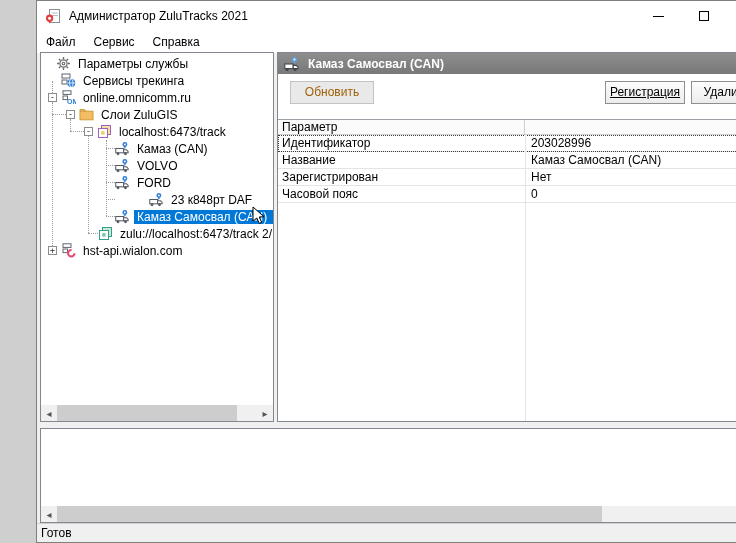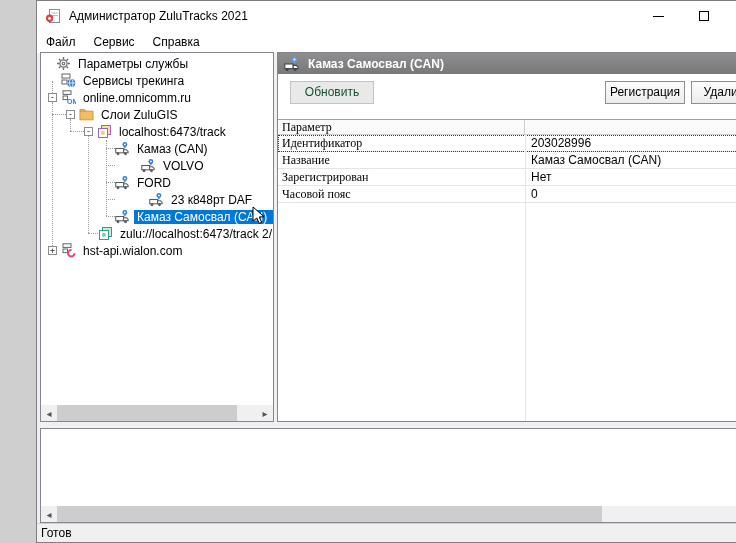--- a/index.html
+++ b/index.html
@@ -42,26 +42,26 @@
   .sarrow { position:absolute; top:0; width:16px; height:16px; display:flex; align-items:center; justify-content:center;
             color:#555; font-size:10px; }
   .sarrow.left { left:0; } .sarrow.right { right:0; }
   .sthumb { position:absolute; top:0; height:16px; background:#cdcdcd; }
   
   .dheader { position:absolute; left:0; top:0; right:0; height:21px; background:linear-gradient(#8e8e8e,#787878);
              display:flex; align-items:center; color:#fff; font-weight:bold; }
   .dheader .ticon { margin-left:6px; margin-right:8px; width:16px; height:16px; flex:0 0 16px; }
   .btn { position:absolute; height:23px; border:1px solid #8f8f8f; background:linear-gradient(#fdfdfd,#ececec);
          font-family:"Liberation Sans", sans-serif; font-size:12px; text-align:center; line-height:21px; }
-  .btn.disabled { background:#e9e9e9; border-color:#c3c3c3; color:#14532d; }
+  .btn.disabled { background:#e9e9e9; border-color:#c3c3c3; color:#a16207; }
   .ptable { position:absolute; left:0; right:0; top:66px; bottom:0; background:#fff; border-top:1px solid #9a9fa5; }
   .prow { display:flex; align-items:center; height:17px; border-bottom:1px solid #e4e4e4; position:relative; background:#fff; }
   .prow.head { height:15px; background:#fbfbfb; border-bottom:1px solid #cfcfcf; }
   .prow.head .pc1 { border-right:1px solid #cfcfcf; }
-  .pc1 { width:247px; padding:0 4px; overflow:hidden; white-space:nowrap;font-family:Liberation Serif, serif; }
+  .pc1 { width:247px; padding:0 4px; overflow:hidden; white-space:nowrap; }
   .pc2 { flex:1; padding:0 6px; overflow:hidden; white-space:nowrap; }
   .prow.focused { outline:1px dotted #3c3c3c; outline-offset:-1px; }
   .vline { position:absolute; left:247px; top:15px; bottom:0; width:1px; background:#e4e4e4; }
   
   .statusbar { position:absolute; left:0; top:522px; width:734px; height:19px; background:#f0f0f0;
                border-top:1px solid #d0d0d0; display:flex; align-items:center; }
   .statusbar span { margin-left:4px; }
   .grip { position:absolute; right:2px; bottom:2px; width:10px; height:10px; }
   .grip i { position:absolute; width:2px; height:2px; background:#a8a8a8; }
   
@@ -176,21 +176,21 @@
             <circle cx="10.5" cy="3.6" r="1" fill="#fff"></circle>
           <path d="M10.5,8.6 L9.1,5.6 h2.8 z" fill="#2f7fd6"></path>
           <rect x="0.8" y="8" width="8.4" height="4.6" fill="#fff" stroke="#555b63" stroke-width="1.1"></rect>
           <path d="M9.2,9.4 h3.1 l1.7,1.7 v1.5 h-4.8 z" fill="#fff" stroke="#555b63" stroke-width="1.1"></path>
           <circle cx="3.2" cy="13.6" r="1.5" fill="#555b63"></circle>
             <circle cx="11.2" cy="13.6" r="1.5" fill="#555b63"></circle>
         </svg>
         <span class="tlabel">Камаз (CAN)</span>
       </div>
 
-      <div class="trow" style="padding-left:100px">
+      <div class="trow" style="padding-left:74px">
         <svg class="ticon" viewBox="0 0 16 16">
           <circle cx="10.5" cy="3.6" r="2.6" fill="#2f7fd6"></circle>
             <circle cx="10.5" cy="3.6" r="1" fill="#fff"></circle>
           <path d="M10.5,8.6 L9.1,5.6 h2.8 z" fill="#2f7fd6"></path>
           <rect x="0.8" y="8" width="8.4" height="4.6" fill="#fff" stroke="#555b63" stroke-width="1.1"></rect>
           <path d="M9.2,9.4 h3.1 l1.7,1.7 v1.5 h-4.8 z" fill="#fff" stroke="#555b63" stroke-width="1.1"></path>
           <circle cx="3.2" cy="13.6" r="1.5" fill="#555b63"></circle>
             <circle cx="11.2" cy="13.6" r="1.5" fill="#555b63"></circle>
         </svg>
         <span class="tlabel">VOLVO</span>
@@ -271,21 +271,21 @@
         <path d="M10.5,8.6 L9.1,5.6 h2.8 z" fill="#5ea0e0"></path>
         <rect x="0.8" y="8" width="8.4" height="4.6" fill="#fff" stroke="#40454c" stroke-width="1.1"></rect>
         <path d="M9.2,9.4 h3.1 l1.7,1.7 v1.5 h-4.8 z" fill="#fff" stroke="#40454c" stroke-width="1.1"></path>
         <circle cx="3.2" cy="13.6" r="1.5" fill="#40454c"></circle>
           <circle cx="11.2" cy="13.6" r="1.5" fill="#40454c"></circle>
       </svg>
       <span>Камаз Самосвал (CAN)</span>
     </div>
 
     <div class="btn disabled" style="left:12px; top:28px; width:84px;">Обновить</div>
-    <div class="btn" style="right:83px; top:28px; width:80px;">Регистрация</div>
+    <div class="btn" style="right:83px; top:28px; width:80px;text-decoration:underline;">Регистрация</div>
     <div class="btn" style="right:6px; top:28px; width:71px;">Удалить</div>
 
     <div class="ptable">
       <div class="prow head">
         <div class="pc1">Параметр</div>
       </div>
       <div class="prow focused">
         <div class="pc1">Идентификатор</div>
         <div class="pc2">203028996</div>
       </div>

